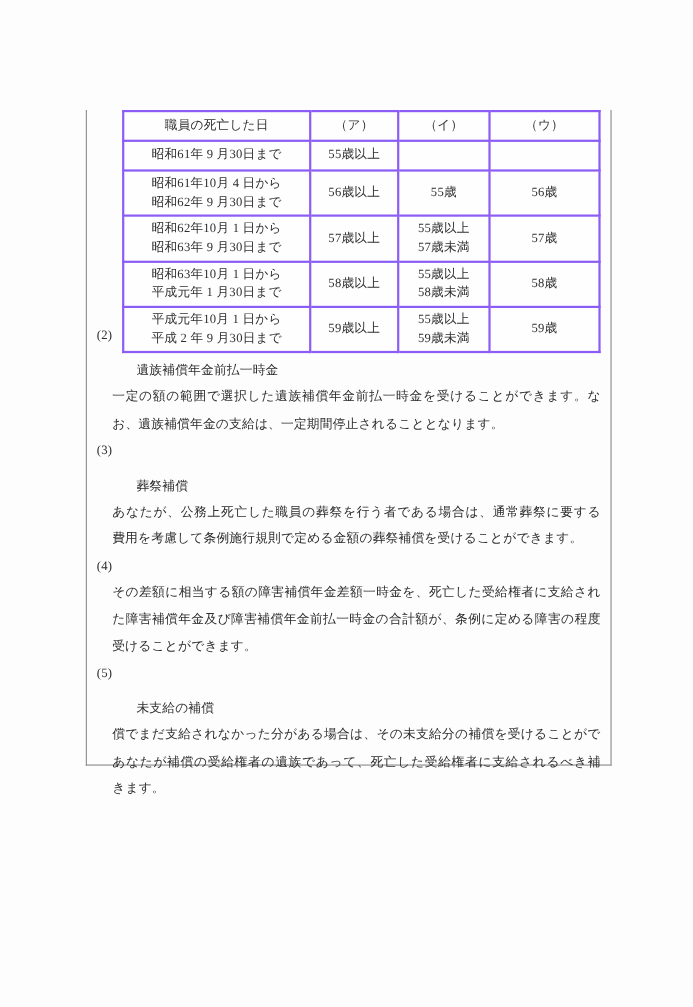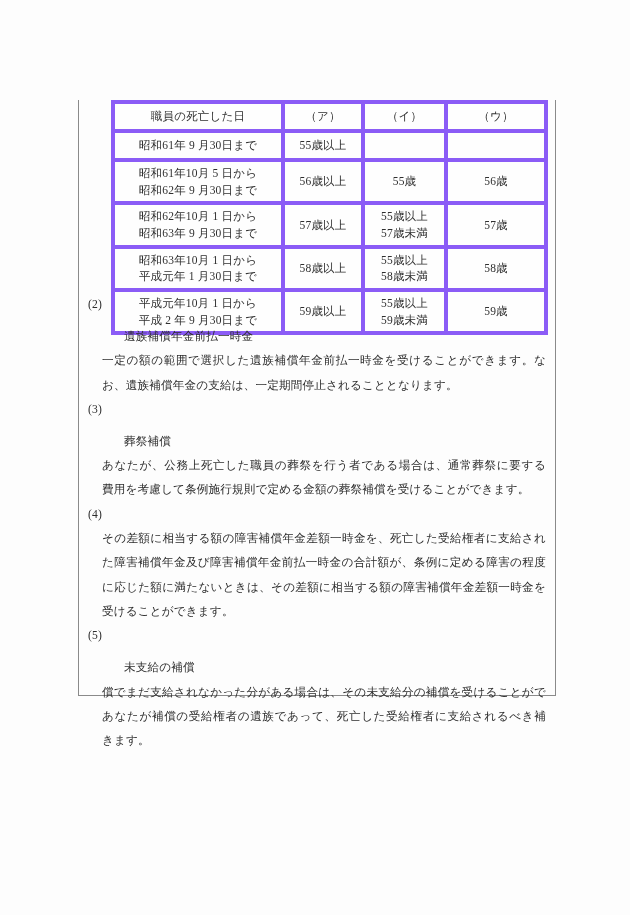--- a/index.html
+++ b/index.html
@@ -36,21 +36,21 @@
     position: absolute;
     left: 111px;
     top: 100px;
     width: 433px;
     border-collapse: collapse;
     table-layout: fixed;
     background: #fefefe;
   }
   .age-table td,
   .age-table th {
-    border: 4px solid #8b5cf6;
+    border: 2px solid #8b5cf6;
     text-align: center;
     vertical-align: middle;
     font-weight: normal;
     font-size: 11.5px;
     line-height: 1.45;
     padding: 3px 2px;
     color: #2f2f2f;
     letter-spacing: 0.2px;
   }
   .age-table th { height: 19px; }
@@ -128,21 +128,21 @@
     <tr>
       <td class="date-cell">
         <span class="cell-line">昭和61年 9 月30日まで</span>
       </td>
       <td>55歳以上</td>
       <td></td>
       <td></td>
     </tr>
     <tr class="two-line">
       <td>
-        <span class="cell-line">昭和61年10月 5 日から</span>
+        <span class="cell-line">昭和61年10月 4 日から</span>
         <span class="cell-line">昭和62年 9 月30日まで</span>
       </td>
       <td>56歳以上</td>
       <td>
         <span class="cell-line">55歳</span>
       </td>
       <td>56歳</td>
     </tr>
     <tr class="two-line">
       <td>
@@ -207,21 +207,20 @@
     </div>
   </div>
 
   <div class="section">
     <div class="sec-heading">
       <span class="sec-num">(4)</span>
     </div>
     <div class="sec-para">
       <span class="jline first">その差額に相当する額の障害補償年金差額一時金を、死亡した受給権者に支給され</span>
       <span class="jline">た障害補償年金及び障害補償年金前払一時金の合計額が、条例に定める障害の程度</span>
-      <span class="jline">に応じた額に満たないときは、その差額に相当する額の障害補償年金差額一時金を</span>
       <span class="jline tail">受けることができます。</span>
     </div>
   </div>
 
   <div class="section">
     <div class="sec-heading">
       <span class="sec-num">(5)</span>
       <span class="sec-title">未支給の補償</span>
     </div>
     <div class="sec-para">

